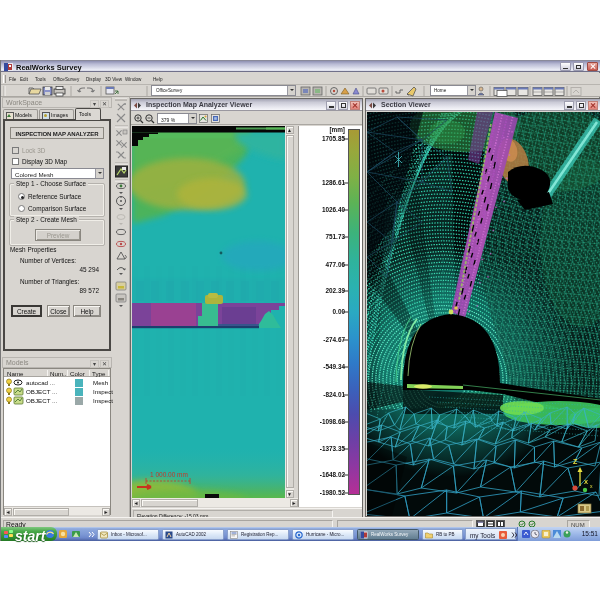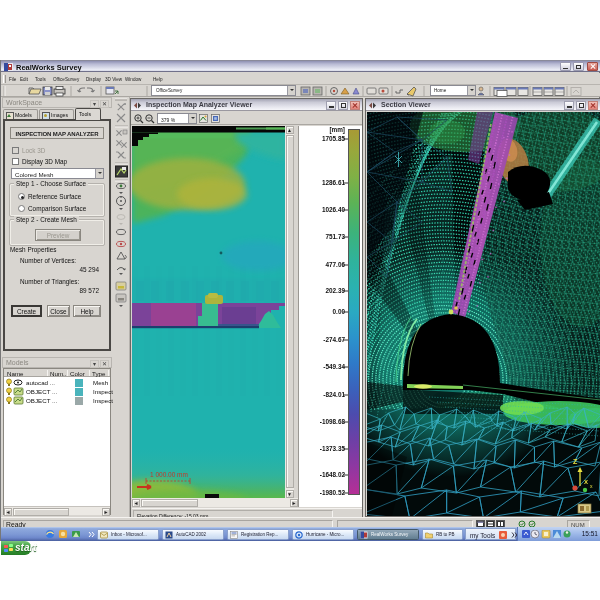--- a/index.html
+++ b/index.html
@@ -72,21 +72,21 @@
 #midstatus .inner { position:absolute; left:1px; top:1px; width:200px; height:9px; border:1px solid #b0ada8; border-bottom-color:#f5f3f0; border-right-color:#f5f3f0; padding:1.5px 0 0 3px; font-size:5px; }
 .tick { position:absolute; font-size:6.4px; font-weight:bold; color:#111; right:17px; text-align:right; white-space:nowrap;}
 #secwin { position:absolute; left:364px; top:38px; width:236px; height:419px; background:#d8d5d0; border:1px solid #6a6865; }
 #seccanvas { position:absolute; left:1px; top:13px; width:233px; height:404px; background:#02080a; overflow:hidden; }
 
 #statusbar { position:absolute; left:0; top:457px; width:600px; height:11px; background:#d8d5d0; border-top:1px solid #f5f3f0; font-size:6.8px; color:#111; }
 .sunken { position:absolute; border:1px solid #a8a5a0; border-bottom-color:#f5f3f0; border-right-color:#f5f3f0; }
 .sbicon { position:absolute; top:1.5px; width:9px; height:8px; background:#fff; border:1px solid #555; }
 
 #taskbar { position:absolute; left:0; top:467px; width:600px; height:14px; background:linear-gradient(180deg,#bdd0ee 0%,#8ea9dd 12%,#7c97d4 55%,#6d87cb 78%,#4a5f9e 100%); }
-#startbtn { position:absolute; left:0; top:0; width:30px; height:14px; background:linear-gradient(180deg,#7fc87f 0%,#4aa84a 30%,#339233 70%,#257a25 100%); border-radius:0 6px 6px 0; color:#fff; font-size:10px; font-weight:bold; font-style:italic; text-shadow:0 1px 1px #1a5a1a;margin-top:14px; }
+#startbtn { position:absolute; left:0; top:0; width:56px; height:14px; background:linear-gradient(180deg,#7fc87f 0%,#4aa84a 30%,#339233 70%,#257a25 100%); border-radius:0 6px 6px 0; color:#fff; font-size:14px; font-weight:bold; font-style:italic; text-shadow:0 1px 1px #1a5a1a; }
 .task { position:absolute; top:1.5px; height:11.5px; background:linear-gradient(180deg,#f8fbff 0%,#dde9f8 50%,#c8d9f0 100%); border:1px solid #8aa0cc; border-radius:1.5px; font-size:4.5px; color:#223; padding:2px 0 0 13px; overflow:hidden; white-space:nowrap; }
 .task.active { background:linear-gradient(180deg,#93a8b8,#627e91); color:#f5f8fa; border-color:#44596a; }
 .ticn { position:absolute; left:2px; top:1.5px; width:8px; height:8px; }
 #tray { position:absolute; left:516px; top:0; width:84px; height:14px; background:linear-gradient(180deg,#c2d4f2 0%,#9db8e8 50%,#7e9cd8 100%); border-left:1px solid #5a76b8; font-size:6.5px; color:#112; }
 #mytools { position:absolute; left:464px; top:1px; width:51px; height:12px; background:linear-gradient(180deg,#eef3fb,#d4e2f5); border:1px solid #8aa0cc; font-size:6.4px; color:#223; }
 </style>
 </head>
 <body>
 <div id="shot">
   <div id="titlebar">

